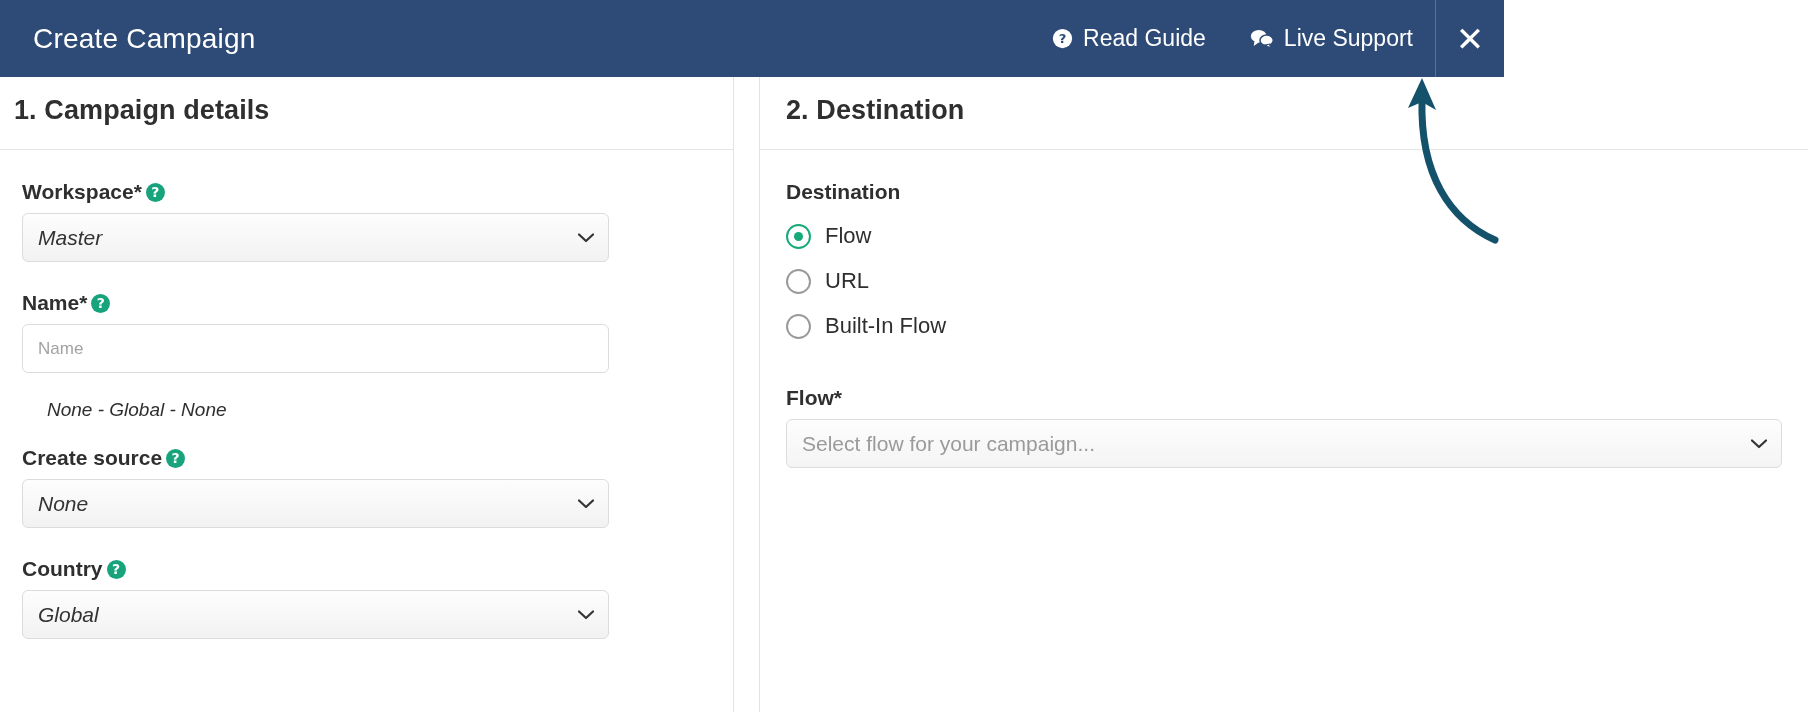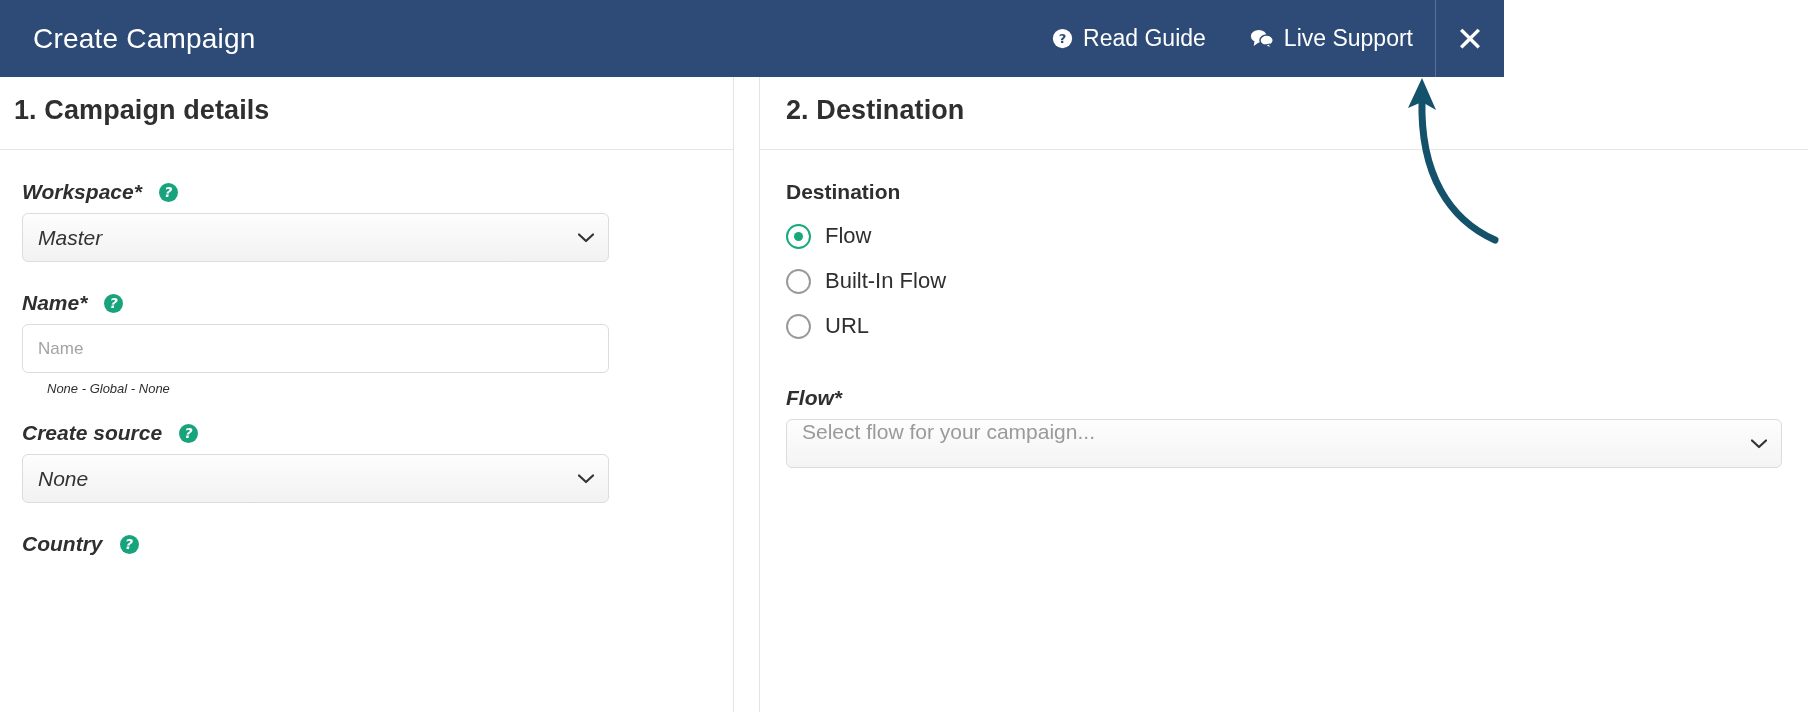--- a/index.html
+++ b/index.html
@@ -111,24 +111,23 @@
   .title-rule {
     margin-top: 23px;
     height: 1px; background: #e6e6e6; width: 100%;
   }
 
   .form-body { padding: 30px 14px 0 22px; }
   .panel-right .form-body { padding: 30px 26px 0 26px; }
 
   .field { margin-bottom: 6px; }
   .field-label {
-    display: flex; align-items: center; gap: 17px;
+    display: flex; align-items: center; gap: 4px;
     font-size: 21px; font-weight: 700; color: #2f2f2f;
     margin-bottom: 9px;
-    font-style: italic;
   }
   .help-icon {
     width: 19px; height: 19px;
     border-radius: 50%;
     background: #17a47c;
     color: #ffffff;
     font-size: 14px; font-weight: 700;
     display: flex; align-items: center; justify-content: center;
     line-height: 1;
     font-family: "DejaVu Sans", sans-serif;
@@ -161,23 +160,23 @@
     border-radius: 6px;
     padding: 0 15px;
     font-size: 17px;
     color: #333333;
     font-family: "Liberation Sans", sans-serif;
     outline: none;
   }
   .text-input::placeholder { color: #a3a3a3; }
   .helper-text {
     font-style: italic;
-    font-size: 13px;
+    font-size: 19px;
     color: #2f2f2f;
-    margin: 8px 0 0 25px;
+    margin: 26px 0 0 25px;
   }
   .gap-lg { height: 23px; }
   .gap-md { height: 19px; }
 
   
   .radio-group-label {
     font-size: 21px; font-weight: 700; color: #2f2f2f;
     margin-bottom: 4px;
   }
   .radio-row {
@@ -199,21 +198,21 @@
     background: #16a97a;
   }
   .radio-label { font-size: 22px; color: #2f2f2f; }
 
   .flow-select {
     position: relative;
     width: 996px; height: 49px;
     background: linear-gradient(#fdfdfd, #f4f4f4);
     border: 1px solid #dcdcdc;
     border-radius: 6px;
-    display: flex; align-items: flex-start;
+    display: flex; align-items: center;
     padding: 0 40px 0 15px;
     font-size: 21px; color: #9a9a9a;
     cursor: pointer;
   }
 
   .arrow-anno {
     position: absolute; left: 1380px; top: 60px;
     width: 200px; height: 200px;
     pointer-events: none;
   }
@@ -309,20 +308,28 @@
           </div>
         </div>
 
         <div class="gap-lg"></div>
 
         <div class="field">
           <div class="field-label">
             <span>Country</span>
             <span class="help-icon">?</span>
           </div>
+          <div class="select-box">
+            <span>Global</span>
+            <span class="chevron">
+              <svg width="16" height="10" viewBox="0 0 16 10">
+                  <path d="M1 1.5 L8 8 L15 1.5" stroke="#333" stroke-width="2.2" fill="none" stroke-linecap="round" stroke-linejoin="round"></path>
+                </svg>
+            </span>
+          </div>
         </div>
 
       </div>
     </div>
 
     <div class="panel-sep"></div>
     <div class="scrollbar-track">
       <div class="scrollbar-thumb"></div>
     </div>
     <div class="panel-sep2"></div>
@@ -335,26 +342,26 @@
 
         <div class="radio-group-label">Destination</div>
 
         <div class="radio-row">
           <span class="radio-dot checked"></span>
           <span class="radio-label">Flow</span>
         </div>
 
         <div class="radio-row">
           <span class="radio-dot"></span>
-          <span class="radio-label">Built-In Flow</span>
+          <span class="radio-label">URL</span>
         </div>
 
         <div class="radio-row">
           <span class="radio-dot"></span>
-          <span class="radio-label">URL</span>
+          <span class="radio-label">Built-In Flow</span>
         </div>
 
         <div style="height:38px"></div>
 
         <div class="field">
           <div class="field-label">
             <span>Flow*</span>
           </div>
           <div class="flow-select">
             <span>Select flow for your campaign...</span>

